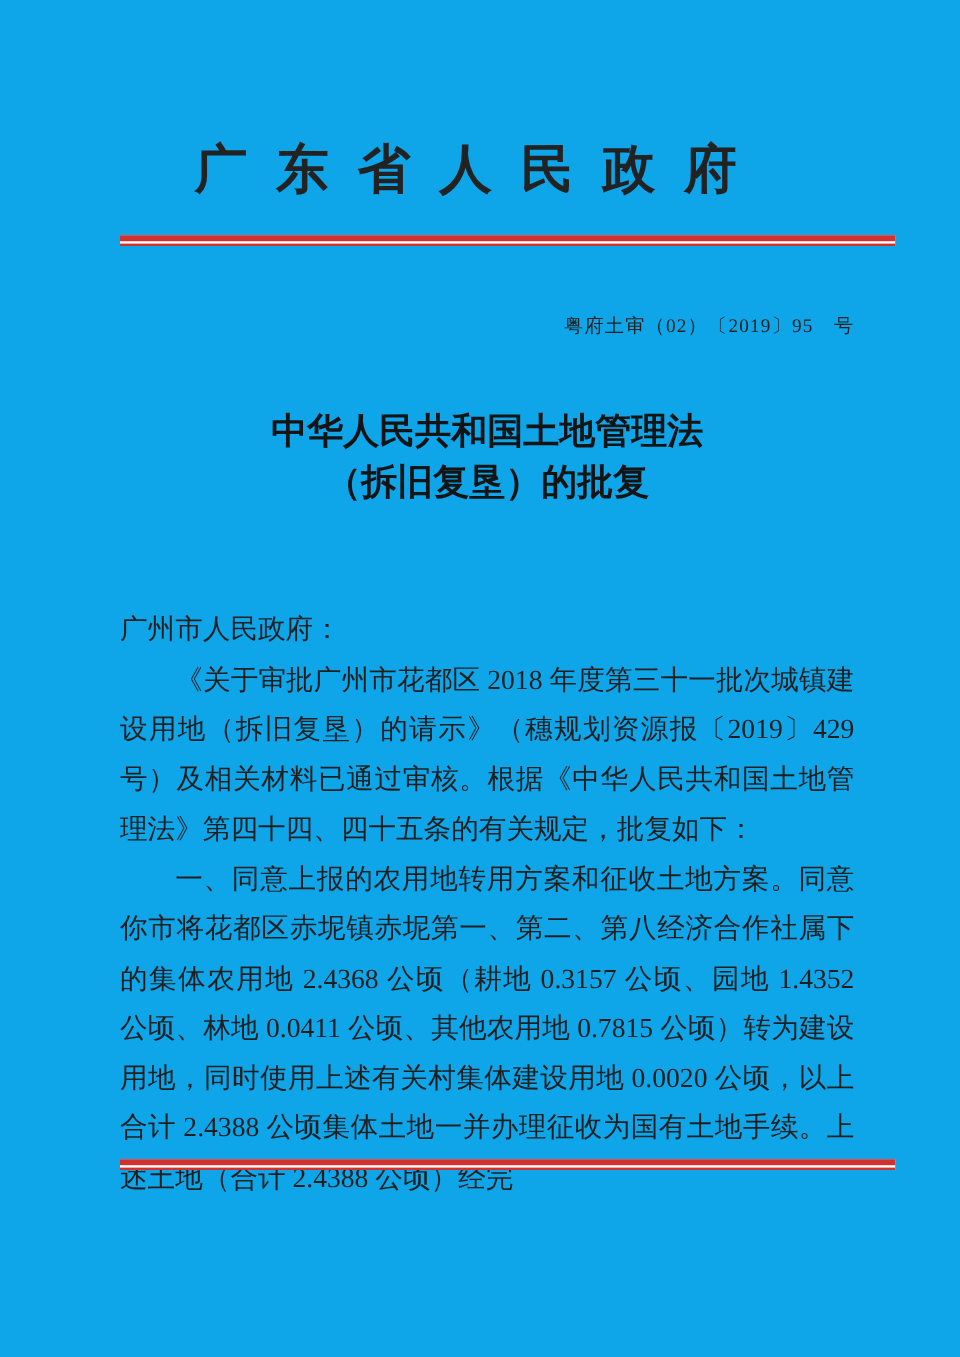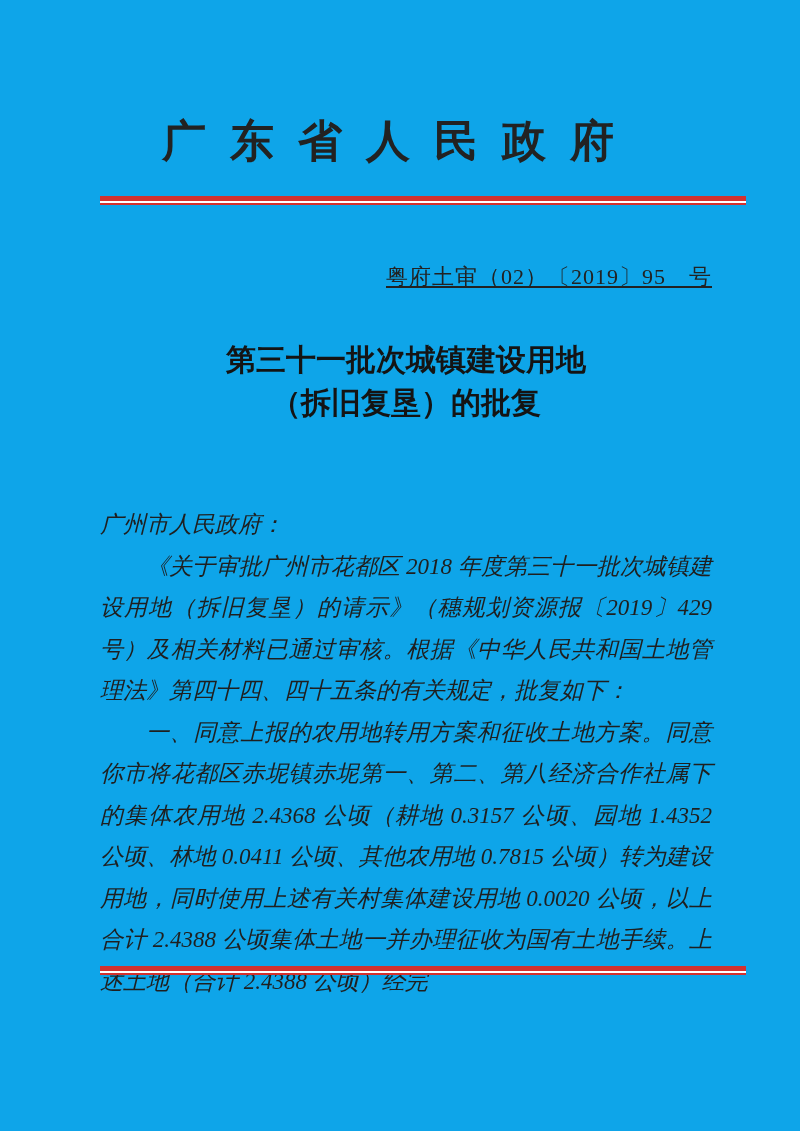--- a/index.html
+++ b/index.html
@@ -44,25 +44,24 @@
     background: #ffffff;
   }
   .rule-top { top: 196px; }
   .rule-bottom { top: 966px; }
   .doc-number {
     position: absolute;
     top: 262px;
     left: 100px;
     width: 612px;
     text-align: right;
-    font-size: 22px;
+    font-size: 16px;
     letter-spacing: 1px;
     color: #222222;
     white-space: nowrap;
-    text-decoration: underline;
   }
   .doc-title {
     position: absolute;
     top: 338px;
     left: 94px;
     width: 624px;
     text-align: center;
     font-family: "Liberation Sans", "DejaVu Sans", sans-serif;
     font-size: 30px;
     font-weight: 700;
@@ -75,39 +74,38 @@
     left: 100px;
     width: 612px;
     font-size: 23px;
     line-height: 41.5px;
     text-align: justify;
     color: #1f1f1f;
   }
   .doc-body p {
     margin: 0;
     padding: 0;
-    font-style: italic;
   }
   .doc-body p.para {
     text-indent: 2em;
   }
 </style>
 </head>
 <body>
 
 <div class="page">
 
   <div class="letterhead">广东省人民政府</div>
 
   <div class="rule rule-top"></div>
 
   <div class="doc-number">粤府土审（02）〔2019〕95　号</div>
 
   <div class="doc-title">
-    <div>第三十一批次城镇建设用地</div>
+    <div>中华人民共和国土地管理法</div>
     <div>（拆旧复垦）的批复</div>
   </div>
 
   <div class="doc-body">
     <p class="salutation">广州市人民政府：</p>
     <p class="para">《关于审批广州市花都区 2018 年度第三十一批次城镇建设用地（拆旧复垦）的请示》（穗规划资源报〔2019〕429 号）及相关材料已通过审核。根据《中华人民共和国土地管理法》第四十四、四十五条的有关规定，批复如下：</p>
     <p class="para">一、同意上报的农用地转用方案和征收土地方案。同意你市将花都区赤坭镇赤坭第一、第二、第八经济合作社属下的集体农用地 2.4368 公顷（耕地 0.3157 公顷、园地 1.4352 公顷、林地 0.0411 公顷、其他农用地 0.7815 公顷）转为建设用地，同时使用上述有关村集体建设用地 0.0020 公顷，以上合计 2.4388 公顷集体土地一并办理征收为国有土地手续。上述土地（合计 2.4388 公顷）经完</p>
   </div>
 
   <div class="rule rule-bottom"></div>

